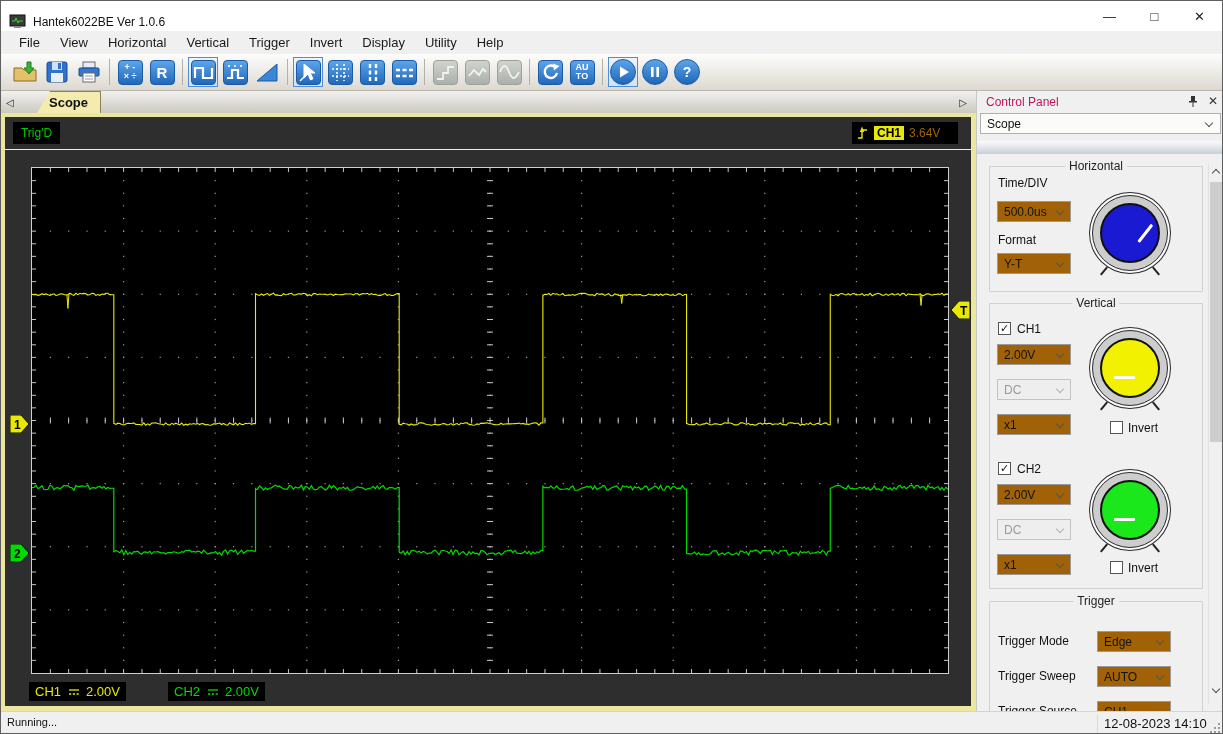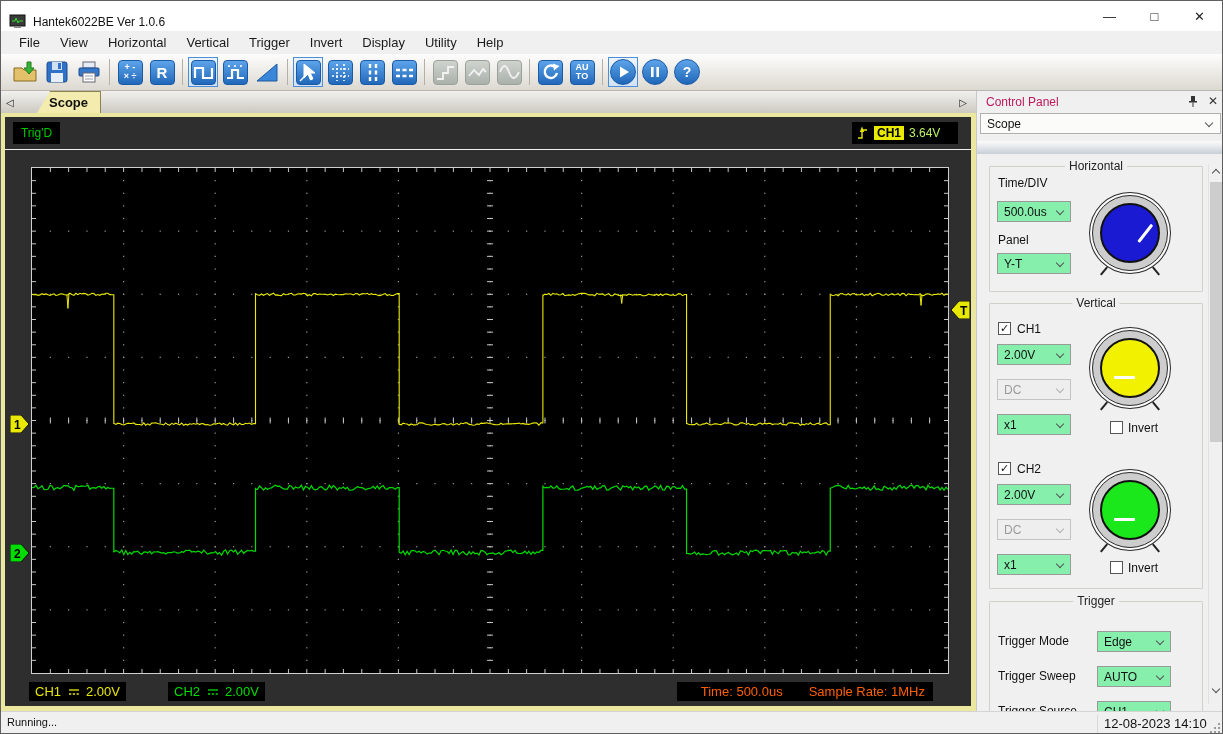--- a/index.html
+++ b/index.html
@@ -46,40 +46,40 @@
 
   
   .scopeframe{position:absolute;left:0;top:112px;width:975px;height:598px;background:#ece79e;}
   .scopeinner{position:absolute;left:4px;top:4px;right:5px;bottom:5px;background:#2e2e2e;overflow:hidden;}
   .scopesep{position:absolute;left:0;top:32px;width:100%;height:1px;background:#efefef;}
   .trigd{position:absolute;left:8px;top:5px;width:47px;height:22px;background:#000;color:#00c800;
     font-size:12px;display:flex;align-items:center;justify-content:center;}
   .trigreadout{position:absolute;left:847px;top:5px;width:106px;height:22px;background:#000;
     display:flex;align-items:center;gap:5px;padding:0 4px;font-size:12px;}
   .ch1chip{background:#e8e800;color:#000;padding:0 3px;font-weight:bold;}
-  .trigv{color:#bef264;}
+  .trigv{color:#a16207;}
   .plotsvg{position:absolute;left:26px;top:50px;width:918px;height:507px;background:#000;border:1px solid #cfcfcf;}
   .marker{position:absolute;}
   .rbox{position:absolute;height:19px;background:#000;display:flex;align-items:center;gap:7px;
     font-size:13px;padding:0 6px;}
   .rbox .dcsym{display:inline-block;}
   .timebox{justify-content:flex-end;gap:26px;color:#ff5f00;padding-right:8px;}
 
   
   .cpanel{position:absolute;left:975px;top:90px;width:248px;height:620px;background:#f0f0f0;border-left:1px solid #c8c8c8;overflow:hidden;}
   .cp-title{position:absolute;left:9px;top:4px;font-size:12px;color:#be185d;}
   .cp-head-icons{position:absolute;right:6px;top:3px;display:flex;gap:10px;align-items:center;}
   .cp-select{position:absolute;left:3px;top:22px;width:241px;height:21px;background:#fbfbfa;border:1px solid #b0b0b0;
     display:flex;align-items:center;padding-left:6px;font-size:12px;color:#111;}
   .cp-stripe{position:absolute;left:0;top:50px;width:100%;height:13px;background:linear-gradient(#fbfbfb,#c9cfd8);}
   .grp{position:absolute;border:1px solid #d2d0cb;border-radius:1px;}
   .gl{position:absolute;top:-8px;left:50%;transform:translateX(-50%);background:#f0f0f0;padding:0 4px;
     font-size:12px;color:#222;white-space:nowrap;}
   .lbl{position:absolute;font-size:12px;color:#111;white-space:nowrap;}
-  .combo{position:absolute;width:74px;height:21px;background:#86efac;border:1px solid #9a9a9a;
+  .combo{position:absolute;width:74px;height:21px;background:#a16207;border:1px solid #9a9a9a;
     display:flex;align-items:center;padding-left:6px;font-size:12px;color:#111;}
   .combo .chev{position:absolute;right:7px;top:6px;border:solid #555;border-width:0 1.5px 1.5px 0;
     padding:2.5px;transform:rotate(45deg);}
   .combo.dis{color:#9a9a9a;border-color:#c3c3c3;background:#eeeeee;}
   .combo.dis .chev{border-color:#b0b0b0;}
   .cb{position:absolute;width:13px;height:13px;background:#fff;border:1px solid #555;
     font-size:11px;line-height:11px;text-align:center;color:#111;}
   .cblabel{position:absolute;font-size:12px;color:#111;}
   .knob{position:absolute;width:76px;height:76px;border-radius:50%;background:#cdcdcd;
     border:1px solid #2a2a2a;box-shadow:0 0 0 2px #fbfbfb,0 0 0 3px #2a2a2a;}
@@ -1299,24 +1299,20 @@
         <span>2.00V</span>
       </div>
       <div class="rbox" style="left:163px;top:565px;width:97px;color:#00dc00">
         <span>CH2</span>
         <svg class="dcsym" width="13" height="10">
           <line x1="1" y1="3" x2="12" y2="3" stroke="#00dc00" stroke-width="1.3"></line>
           <line x1="1" y1="7" x2="12" y2="7" stroke="#00dc00" stroke-width="1.3" stroke-dasharray="2.2 1.6"></line>
         </svg>
         <span>2.00V</span>
       </div>
-      <div class="rbox timebox" style="left:672px;top:565px;width:256px">
-        <span>Time: 500.0us</span>
-        <span>Sample Rate: 1MHz</span>
-      </div>
     </div>
   </div>
 
   <div class="cpanel">
     <span class="cp-title">Control Panel</span>
     <div class="cp-head-icons">
       <svg width="10" height="13">
         <path d="M3 1 h4 v5 h2 v1.5 H1 V6 h2 Z" fill="#333"></path>
         <rect x="4.5" y="7.5" width="1" height="4.5" fill="#333"></rect>
       </svg>
@@ -1329,21 +1325,21 @@
     <div class="cp-stripe"></div>
 
     <div class="grp" style="left:12px;top:75px;width:214px;height:126px">
       <span class="gl">Horizontal</span>
     </div>
     <span class="lbl" style="left:21px;top:85px">Time/DIV</span>
     <div class="combo" style="left:20px;top:110px">
       <span>500.0us</span>
         <span class="chev"></span>
     </div>
-    <span class="lbl" style="left:21px;top:142px">Panel</span>
+    <span class="lbl" style="left:21px;top:142px">Format</span>
     <div class="combo" style="left:20px;top:162px">
       <span>Y-T</span>
         <span class="chev"></span>
     </div>
     <div class="knob" style="left:115px;top:104px">
       <div class="face blue">
           <div class="pline r"></div>
         </div>
     </div>
 

